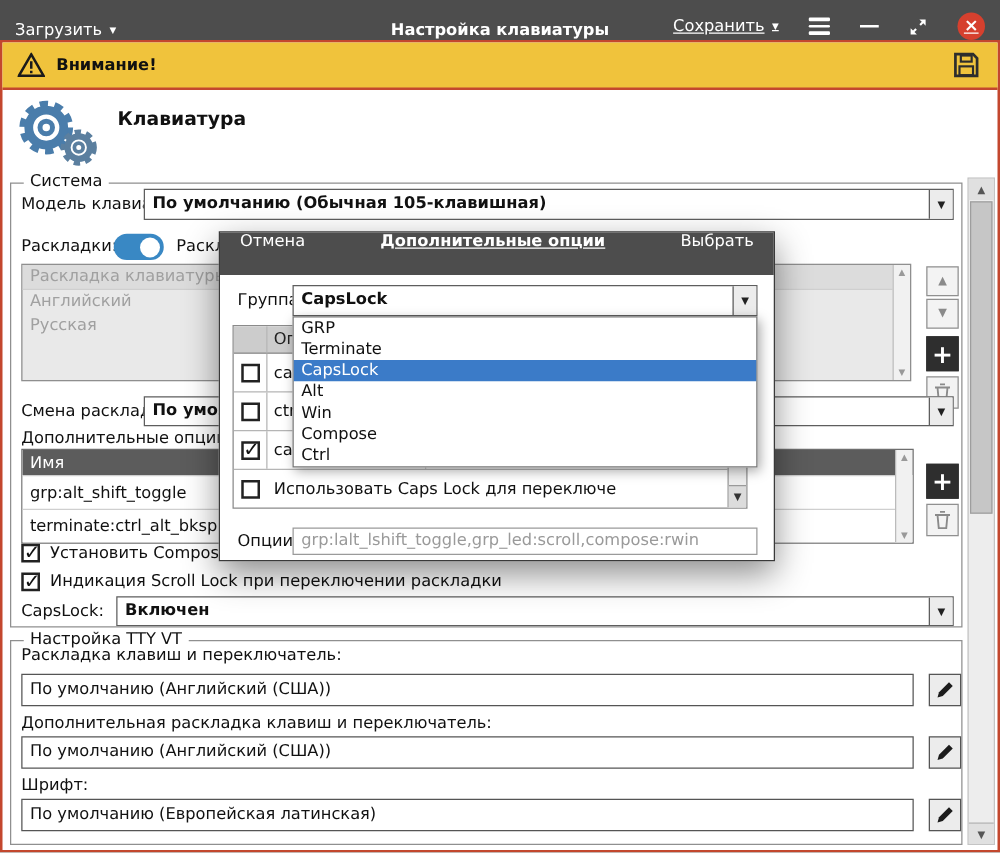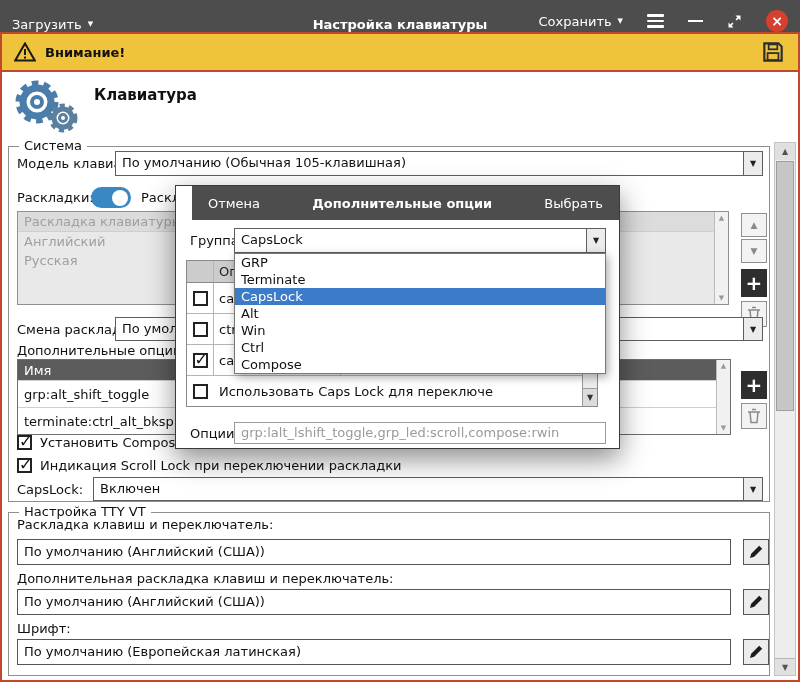--- a/index.html
+++ b/index.html
@@ -6,21 +6,21 @@
   html,body{margin:0;padding:0;background:#9a9a9a;}
   .app{position:relative;width:800px;height:682px;background:#fff;overflow:hidden;
        font-family:"DejaVu Sans",sans-serif;font-size:13px;color:#111;}
 
   
   .titlebar{position:absolute;left:0;top:0;width:800px;height:32px;background:#4d4d4d;
             color:#fff;display:flex;align-items:flex-end;padding:0 12px;}
   .tb-menu{display:flex;align-items:center;gap:6px;cursor:default;z-index:2;}
   .caret{font-size:7px;line-height:1;}
   .tb-title{position:absolute;left:0;right:0;text-align:center;font-weight:bold;}
-  .tb-right{margin-left:auto;display:flex;align-items:center;gap:24px;z-index:2;}
+  .tb-right{margin-left:auto;display:flex;align-items:center;gap:24px;z-index:2;text-decoration:underline;}
   .hamburger{display:flex;flex-direction:column;gap:3px;}
   .hamburger div{width:17px;height:2.5px;background:#fff;border-radius:1px;}
   .minbar{width:15px;height:2.5px;background:#fff;}
   .iconbtn{display:flex;align-items:center;justify-content:center;}
   .closebtn{width:22px;height:22px;border-radius:50%;background:#d6402e;color:#fff;
             display:flex;align-items:center;justify-content:center;font-weight:bold;font-size:14px;}
 
   
   .frame{position:absolute;left:0;top:32px;width:800px;height:650px;border:2px solid #c3472e;}
   .warnbar{position:absolute;left:2px;top:34px;width:796px;height:38px;background:#f0c33c;
@@ -31,21 +31,21 @@
   
   .gears{position:absolute;left:10px;top:76px;}
   .pg-title{position:absolute;left:94px;top:86px;font-size:15px;font-weight:bold;}
   .pg-sub{position:absolute;left:94px;top:110px;}
 
   
   .groupbox{position:absolute;border:1px solid #8f8f8f;}
   .legend{position:absolute;top:-9px;left:10px;background:#fff;padding:0 5px;}
   .lbl{position:absolute;white-space:nowrap;}
   .combo{position:absolute;height:25px;background:#fff;border:1px solid #5e5e5e;display:flex;align-items:stretch;}
-  .cval{flex:1;padding:3px 6px;white-space:nowrap;overflow:hidden;}
+  .cval{flex:1;padding:3px 6px;white-space:nowrap;overflow:hidden;font-weight:bold;}
   .cbtn{width:19px;border-left:1px solid #5e5e5e;background:#ececec;display:flex;
         align-items:center;justify-content:center;font-size:8px;color:#222;flex:none;}
   .toggle{position:absolute;width:40px;height:21px;border-radius:11px;background:#3988c4;}
   .toggle::after{content:"";position:absolute;top:2.5px;right:3px;width:16px;height:16px;border-radius:50%;background:#fff;}
   .chk{width:15px;height:15px;border:2px solid #222;background:#fff;position:relative;flex:none;}
   .chk.checked::after{content:"✓";position:absolute;left:0;top:-5px;font-size:16px;font-weight:bold;color:#111;}
   .chkrow{position:absolute;display:flex;align-items:center;gap:8px;}
   .sqbtn{position:absolute;width:26px;border:1px solid #909090;background:#f3f3f3;
          display:flex;align-items:center;justify-content:center;color:#8a8a8a;font-size:9px;}
   .sqbtn.dark{background:#2e2e2e;border-color:#2e2e2e;color:#fff;font-size:20px;font-weight:bold;}
@@ -76,22 +76,22 @@
   
   .field{position:absolute;height:26px;background:#fff;border:1px solid #555;padding:4px 6px;
          white-space:nowrap;overflow:hidden;}
   .pencil{position:absolute;width:26px;height:26px;border:1px solid #555;background:#ececec;
           display:flex;align-items:center;justify-content:center;}
 
   
   .modal{position:absolute;left:175px;top:185px;width:445px;height:264px;background:#fff;
          border:1px solid #3a3a3a;box-shadow:0 10px 26px rgba(0,0,0,.45);z-index:50;}
   .modal-head{position:absolute;left:0;top:0;right:0;height:34px;background:#4d4d4d;color:#fff;
-              display:flex;align-items:center;justify-content:space-between;padding:0 16px;margin-left:16px;}
-  .modal-title{font-weight:bold;}
+              display:flex;justify-content:space-between;padding:0 16px;}
+  .modal-title{font-weight:bold;text-decoration:underline;}
   .mtbl{position:absolute;left:10px;top:74px;width:412px;height:147px;border:1px solid #8a8a8a;background:#fff;overflow:hidden;}
   .mtbl-head{display:flex;height:22px;background:#cccccc;border-bottom:1px solid #8a8a8a;align-items:center;color:#222;}
   .mrow{display:flex;height:31px;border-bottom:1px solid #b5b5b5;align-items:center;}
   .mc-chk{width:26px;flex:none;display:flex;justify-content:center;}
   .mc-name{width:128px;flex:none;padding:0 5px;border-left:1px solid #b5b5b5;border-right:1px solid #b5b5b5;
            align-self:stretch;display:flex;align-items:center;white-space:nowrap;overflow:hidden;}
   .mc-desc{flex:1;padding:0 6px;white-space:nowrap;overflow:hidden;}
   .mscroll{position:absolute;right:0;top:0;bottom:0;width:15px;background:#ededed;border-left:1px solid #9a9a9a;}
   .mdown{position:absolute;bottom:0;left:0;right:0;height:18px;background:#dcdcdc;border-top:1px solid #9a9a9a;
          display:flex;align-items:center;justify-content:center;font-size:8px;color:#333;}
@@ -347,21 +347,21 @@
         <div class="mdown">▼</div>
       </div>
     </div>
 
     <div class="ddlist">
       <div class="dditem">GRP</div>
       <div class="dditem">Terminate</div>
       <div class="dditem sel">CapsLock</div>
       <div class="dditem">Alt</div>
       <div class="dditem">Win</div>
+      <div class="dditem">Compose</div>
       <div class="dditem">Ctrl</div>
-      <div class="dditem">Compose</div>
     </div>
 
     <span class="lbl" style="left:14px;top:240px;">Опции:</span>
     <div class="minput">grp:lalt_lshift_toggle,grp_led:scroll,compose:rwin</div>
   </div>
 
 </div>
 
 </body></html>

